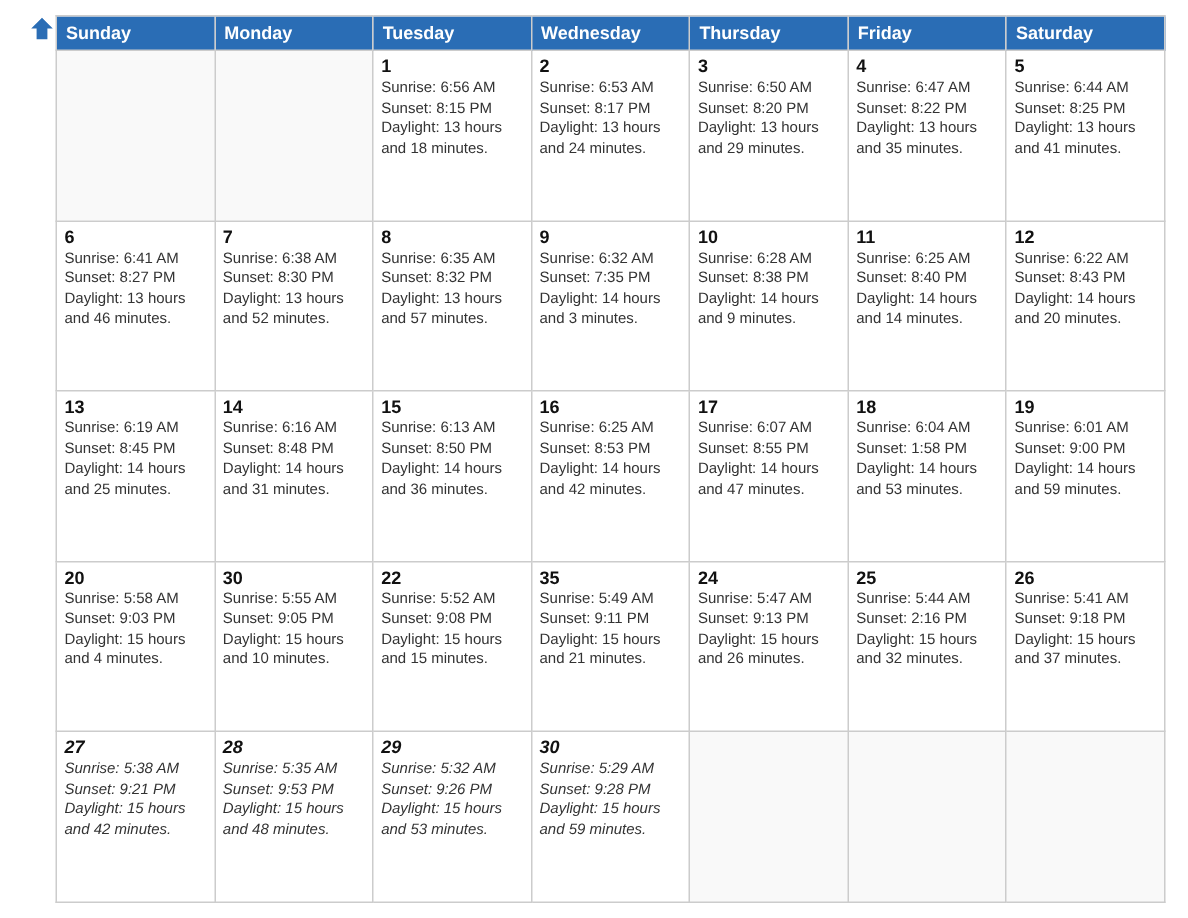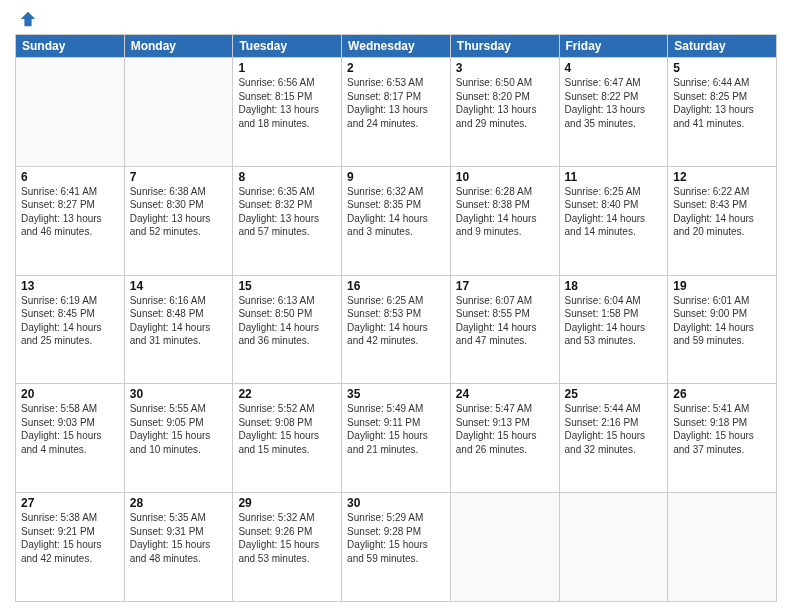--- a/index.html
+++ b/index.html
@@ -8,21 +8,20 @@
       background: #fff;
       width: 792px;
       height: 612px;
       overflow: hidden;
     }
     .page {
       width: 792px;
       height: 612px;
       padding: 10px 15px;
       display: flex;
-      flex-direction: column;
     }
     .header {
       display: flex;
       justify-content: space-between;
       align-items: flex-start;
       margin-bottom: 6px;
     }
     .logo {
       display: flex;
       flex-direction: column;
@@ -92,20 +91,21 @@
     .day-info {
       font-size: 10px;
       color: #333;
       line-height: 1.35;
     }
     .calendar tr td {
       height: 88px;
     }
     .calendar tr:last-child td {
       height: 88px;
+      font-style: italic;
     }
     .empty {
       background: #f9f9f9;
     }
   </style>
 </head>
 <body>
 
 <div class="page">
   <div class="header">
@@ -186,21 +186,21 @@
           </td>
           <td>
             <span class="day-number">8</span>
             <div class="day-info">Sunrise: 6:35 AM
 Sunset: 8:32 PM
 Daylight: 13 hours and 57 minutes.</div>
           </td>
           <td>
             <span class="day-number">9</span>
             <div class="day-info">Sunrise: 6:32 AM
-Sunset: 8:35 PM
+Sunset: 7:35 PM
 Daylight: 14 hours and 3 minutes.</div>
           </td>
           <td>
             <span class="day-number">10</span>
             <div class="day-info">Sunrise: 6:28 AM
 Sunset: 8:38 PM
 Daylight: 14 hours and 9 minutes.</div>
           </td>
           <td>
             <span class="day-number">11</span>
@@ -306,21 +306,21 @@
         <tr>
           <td>
             <span class="day-number">27</span>
             <div class="day-info">Sunrise: 5:38 AM
 Sunset: 9:21 PM
 Daylight: 15 hours and 42 minutes.</div>
           </td>
           <td>
             <span class="day-number">28</span>
             <div class="day-info">Sunrise: 5:35 AM
-Sunset: 9:31 PM
+Sunset: 9:53 PM
 Daylight: 15 hours and 48 minutes.</div>
           </td>
           <td>
             <span class="day-number">29</span>
             <div class="day-info">Sunrise: 5:32 AM
 Sunset: 9:26 PM
 Daylight: 15 hours and 53 minutes.</div>
           </td>
           <td>
             <span class="day-number">30</span>

